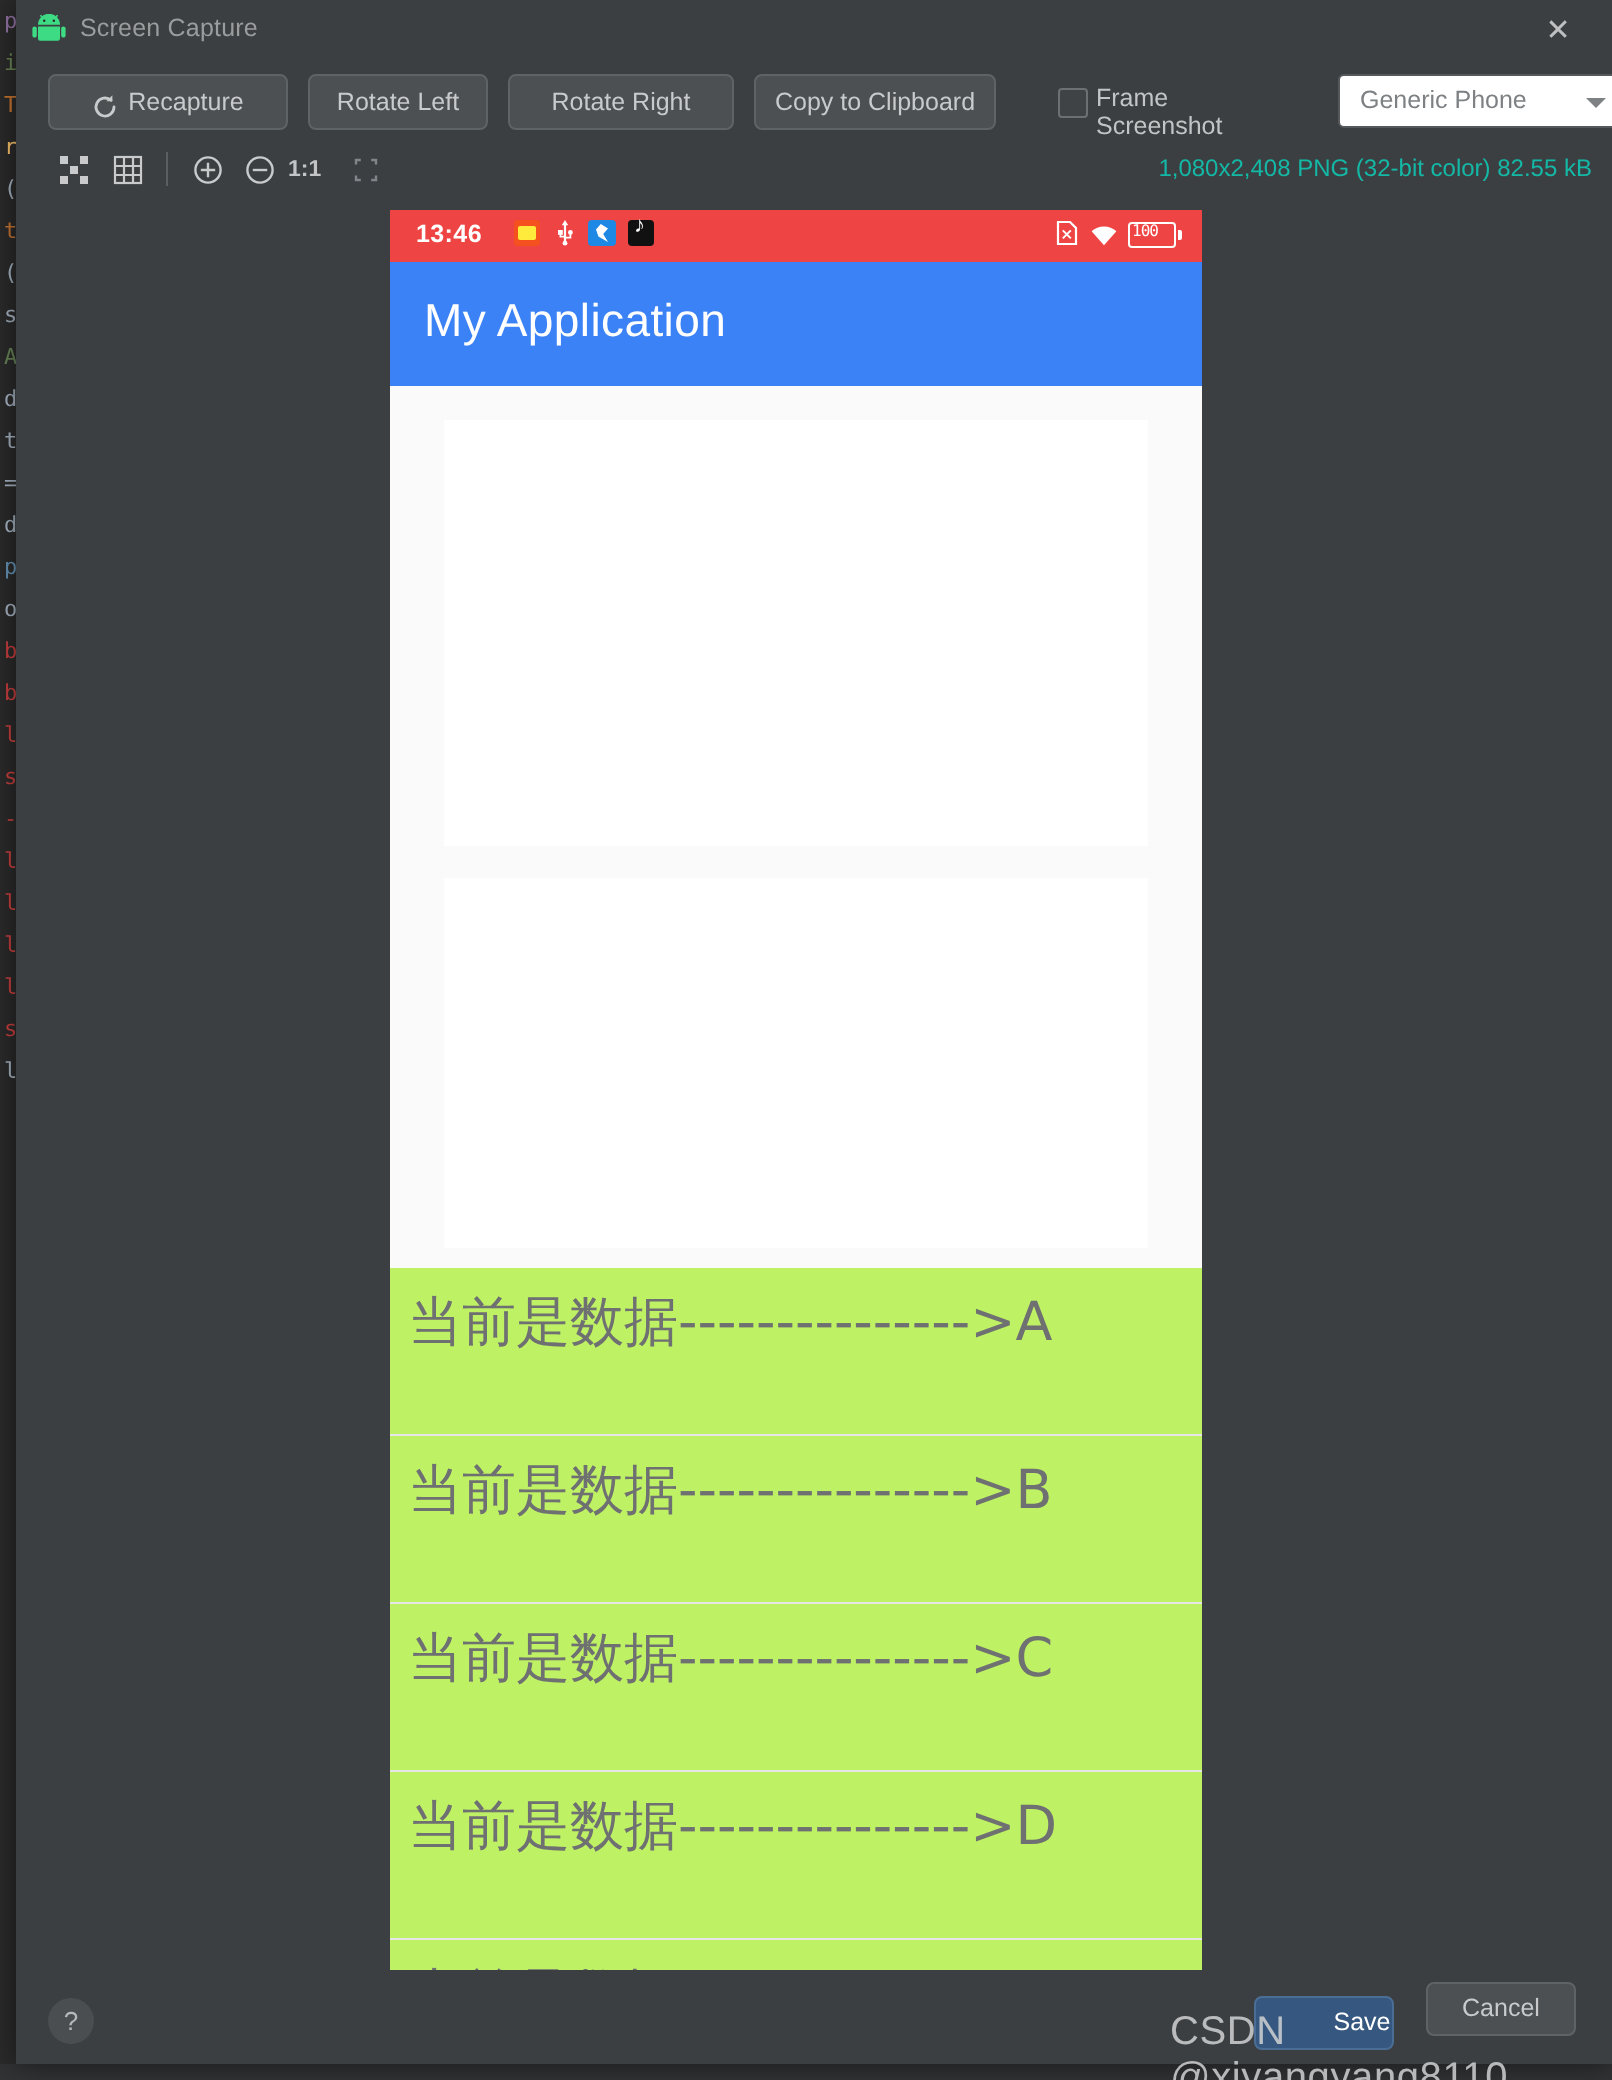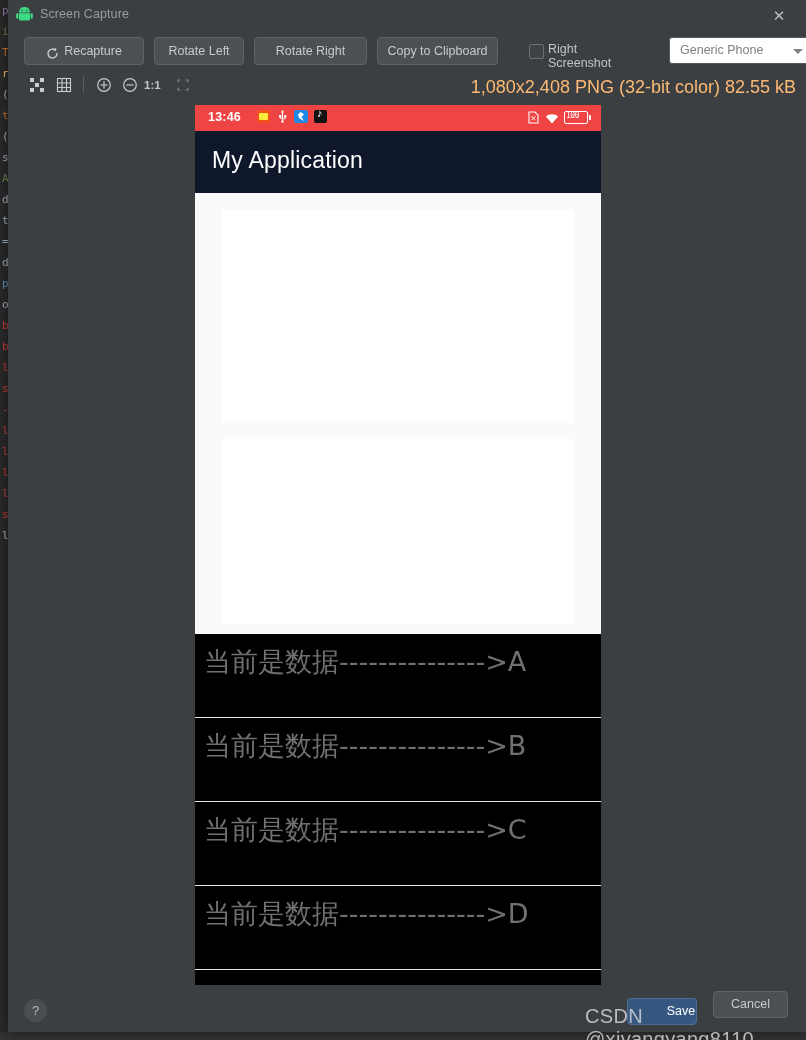--- a/index.html
+++ b/index.html
@@ -108,21 +108,21 @@
   .icobtn{position:absolute;top:0;width:22px;height:22px;cursor:default;}
   #ico-fit{left:18px;}
   #ico-grid{left:45px;}
   .tb2-sep{position:absolute;left:75px;top:2px;width:1px;height:17px;background:#5a5e60;}
   #ico-zoomin{left:85px;}
   #ico-zoomout{left:111px;}
   #ico-actual{left:136px;width:24px;color:#c2c4c6;font-size:11.5px;line-height:22px;
     font-family:"Liberation Sans",sans-serif;font-weight:bold;}
   #ico-select{left:164px;}
   #fileinfo{
-    position:absolute;right:10px;top:3px;font-size:18px;color:#fdba74;
+    position:absolute;right:10px;top:3px;font-size:12px;color:#14b8a6;
   }
 
   
   #canvas-area{
     position:absolute;left:0;top:100px;width:798px;height:885px;
     background:#3c3f41;overflow:hidden;
   }
   #phone{
     position:absolute;left:187px;top:5px;width:406px;height:882px;
     background:#ffffff;overflow:hidden;
@@ -152,42 +152,42 @@
   #sbi-batt{right:13px;top:6px;width:22px;height:11px;
     border:1.4px solid #fff;border-radius:2px;}
   #sbi-batt .bnum{position:absolute;left:1px;top:-1px;font-size:8px;color:#fff;
     font-family:"DejaVu Sans Mono",monospace;letter-spacing:-.5px;}
   #sbi-batt:after{content:"";position:absolute;right:-3.5px;top:3px;width:2px;height:5px;
     background:#fff;border-radius:0 1px 1px 0;}
 
   
   #app-bar{
     position:absolute;left:0;top:26px;width:406px;height:62px;
-    background:#0f172a;
+    background:#3b82f6;
   }
   #app-bar .atitle{
     position:absolute;left:17px;top:16px;color:#fff;font-size:23px;
     font-weight:400;letter-spacing:.2px;
   }
 
   
   #phone-content{
     position:absolute;left:0;top:88px;width:406px;height:794px;
     background:#fafafa;
   }
   .card{
     position:absolute;left:27px;width:352px;background:#ffffff;
   }
   #card-1{top:17px;height:213px;}
   #card-2{top:246px;height:185px;}
 
   
   #list{
     position:absolute;left:0;top:441px;width:406px;height:353px;
-    background:#000000;
+    background:#bef264;
   }
   .li{
     position:relative;height:84px;box-sizing:border-box;
     border-bottom:1px solid #e6e6e6;
   }
   .li .txt{
     position:absolute;left:9px;top:7px;width:382px;
     font-size:27px;line-height:42px;color:#6f7072;
     font-family:"DejaVu Sans","Liberation Sans",sans-serif;
     word-break:break-all;
@@ -262,21 +262,21 @@
         </svg>
       </span><span class="lbl">Recapture</span>
     </div>
 
     <div class="tbtn" id="btn-rotate-left">Rotate Left</div>
     <div class="tbtn" id="btn-rotate-right">Rotate Right</div>
     <div class="tbtn" id="btn-copy">Copy to Clipboard</div>
 
     <div id="frame-check-wrap">
       <span id="frame-checkbox"></span>
-      <span id="frame-label">Right Screenshot</span>
+      <span id="frame-label">Frame Screenshot</span>
     </div>
 
     <div id="device-select">
       <span class="dtext">Generic Phone</span>
       <span class="caret"></span>
     </div>
   </div>
 
   <div id="toolbar2">
     <span class="icobtn" id="ico-fit">

